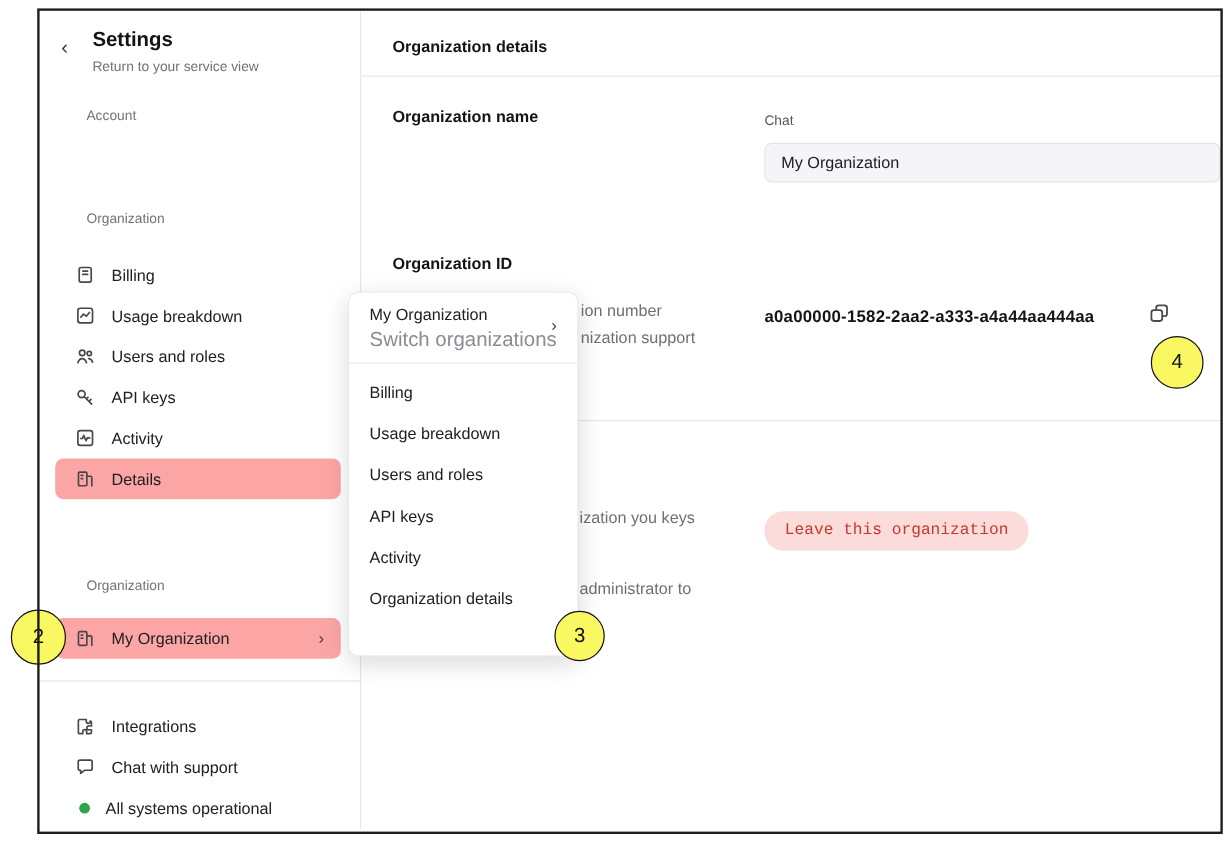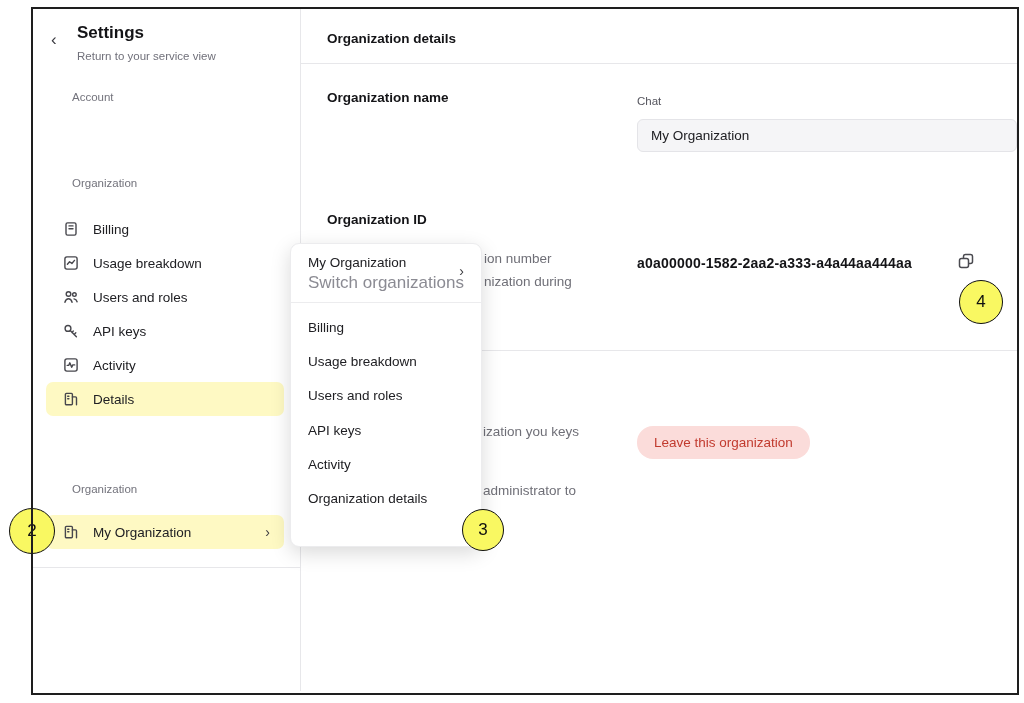--- a/index.html
+++ b/index.html
@@ -12,21 +12,21 @@
   .v-div{position:absolute;left:300px;top:9px;width:1px;height:682px;background:#e7e7ea;}
   .h-div{position:absolute;height:1px;background:#e7e7ea;}
   
   .back{left:51px;top:31px;font-size:17px;color:#3a3a40;line-height:1;cursor:pointer;}
   .sb-title{left:77px;top:23px;font-size:17px;font-weight:700;color:#141417;}
   .sb-sub{left:77px;top:50px;font-size:11.5px;color:#70707a;}
   .sec-label{position:absolute;left:72px;font-size:11.5px;color:#73737c;}
   .navcol{position:absolute;left:46px;width:238px;}
   .nav-row{height:34px;display:flex;align-items:center;gap:13px;padding-left:16px;box-sizing:border-box;
            font-size:13.5px;color:#202024;border-radius:7px;cursor:pointer;}
-  .nav-row.sel{background:#fef9c3;}
+  .nav-row.sel{background:#fca5a5;}
   .icn{width:18px;height:18px;flex:0 0 18px;display:block;}
   .icn svg{width:18px;height:18px;display:block;fill:none;stroke:#47474d;stroke-width:1.4;stroke-linecap:round;stroke-linejoin:round;}
   .chev-r{margin-left:auto;margin-right:14px;color:#3c3c40;font-size:14px;}
   .dot{width:9px;height:9px;border-radius:50%;margin-left:4px;flex:0 0 9px;}
   
   .dropdown{position:absolute;left:290px;top:243px;width:192px;height:304px;background:#fff;
             border:1px solid #ececee;border-radius:9px;box-shadow:0 6px 20px rgba(0,0,0,.15);z-index:5;box-sizing:border-box;}
   .dd-header{position:relative;padding:11px 14px 9px 17px;cursor:pointer;}
   .dd-title{font-size:13.5px;color:#202024;}
   .dd-sub{font-size:17px;color:#8b8b93;margin-top:3px;}
@@ -39,21 +39,21 @@
   .sec-title{position:absolute;left:327px;font-size:13.5px;font-weight:700;color:#141417;}
   .sec-desc{position:absolute;font-size:13.5px;color:#6f6f77;}
   .fld-label{left:637px;top:95px;font-size:11.5px;color:#55555e;}
   .name-input{position:absolute;left:637px;top:119px;width:380px;height:33px;box-sizing:border-box;
               background:#f5f5f7;border:1px solid #e4e4e8;border-radius:6px;padding:0 13px;
               font-family:"Liberation Sans","DejaVu Sans",sans-serif;font-size:13.5px;color:#202024;}
   .id-value{left:637px;top:255px;font-size:14px;font-weight:700;color:#141417;letter-spacing:.2px;}
   .copy-btn{left:953px;top:248px;width:26px;height:26px;display:flex;align-items:center;justify-content:center;cursor:pointer;background:none;border:none;padding:0;}
   .copy-btn svg{width:20px;height:20px;fill:none;stroke:#4a4a50;stroke-width:1.5;stroke-linejoin:round;}
   .leave-btn{position:absolute;left:637px;top:426px;height:33px;padding:0 17px;border:none;border-radius:16px;
-             background:#fbdcda;color:#c13a2e;font-family:Liberation Sans, sans-serif;
+             background:#fbdcda;color:#c13a2e;font-family:Liberation Mono, monospace;
              font-size:13.5px;cursor:pointer;}
   
   .badge{position:absolute;border-radius:50%;background:#f9f862;border:1.6px solid #101010;z-index:8;
          display:flex;align-items:center;justify-content:center;font-size:17px;color:#101010;box-sizing:border-box;}
 </style>
 </head>
 <body>
 
 <div class="page">
 
@@ -138,34 +138,54 @@
           </svg>
       </span>
       <span>My Organization</span>
       <span class="chev-r">›</span>
     </div>
   </div>
 
   <div class="h-div" style="left:33px;top:567px;width:267px;"></div>
 
   <div class="navcol" style="top:588px;">
+    <div class="nav-row">
+      <span class="icn">
+        <svg viewBox="0 0 18 18">
+            <path d="M6.6 3.6h4.6v1.6a1.6 1.6 0 1 0 3.2 0v-.2h.1a1 1 0 0 1 1 1v3h-1.9a1.6 1.6 0 1 0 0 3.1h1.9v2.3a1 1 0 0 1-1 1h-3v-1.8a1.6 1.6 0 1 0-3.2 0v1.8H5.6a1 1 0 0 1-1-1V4.6a1 1 0 0 1 1-1z" transform="translate(-1.3,0)"></path>
+          </svg>
+      </span>
+      <span>Integrations</span>
+    </div>
+    <div class="nav-row">
+      <span class="icn">
+        <svg viewBox="0 0 18 18">
+            <path d="M3.2 5a1.5 1.5 0 0 1 1.5-1.5h8.6A1.5 1.5 0 0 1 14.8 5v5.4a1.5 1.5 0 0 1-1.5 1.5H8.4L5.2 14.5v-2.6h-.5a1.5 1.5 0 0 1-1.5-1.5z"></path>
+          </svg>
+      </span>
+      <span>Chat with support</span>
+    </div>
+    <div class="nav-row">
+      <span class="dot" id="status-dot" style="background: rgb(45, 164, 78);"></span>
+      <span>All systems operational</span>
+    </div>
   </div>
 
   <div class="v-div"></div>
 
   <div class="abs pg-title">Organization details</div>
   <div class="h-div" style="left:301px;top:63px;width:716px;"></div>
 
   <div class="sec-title" style="top:77px;margin-top:13px;">Organization name</div>
   <div class="abs fld-label">Chat</div>
   <input class="name-input" readonly="" value="My Organization" style="">
 
   <div class="sec-title" style="top:212px;">Organization ID</div>
   <div class="sec-desc" style="left:484px;top:251px;">ion number</div>
-  <div class="sec-desc" style="left:484px;top:274px;">nization during</div>
+  <div class="sec-desc" style="left:484px;top:274px;">nization support</div>
   <div class="abs id-value">a0a00000-1582-2aa2-a333-a4a44aa444aa</div>
   <button class="abs copy-btn">
     <svg viewBox="0 0 20 20">
         <rect x="7.5" y="3.5" width="9" height="9" rx="2"></rect>
         <rect x="3.5" y="7.5" width="9" height="9" rx="2" fill="#ffffff"></rect>
       </svg>
   </button>
 
   <div class="h-div" style="left:301px;top:350px;width:716px;"></div>
 

